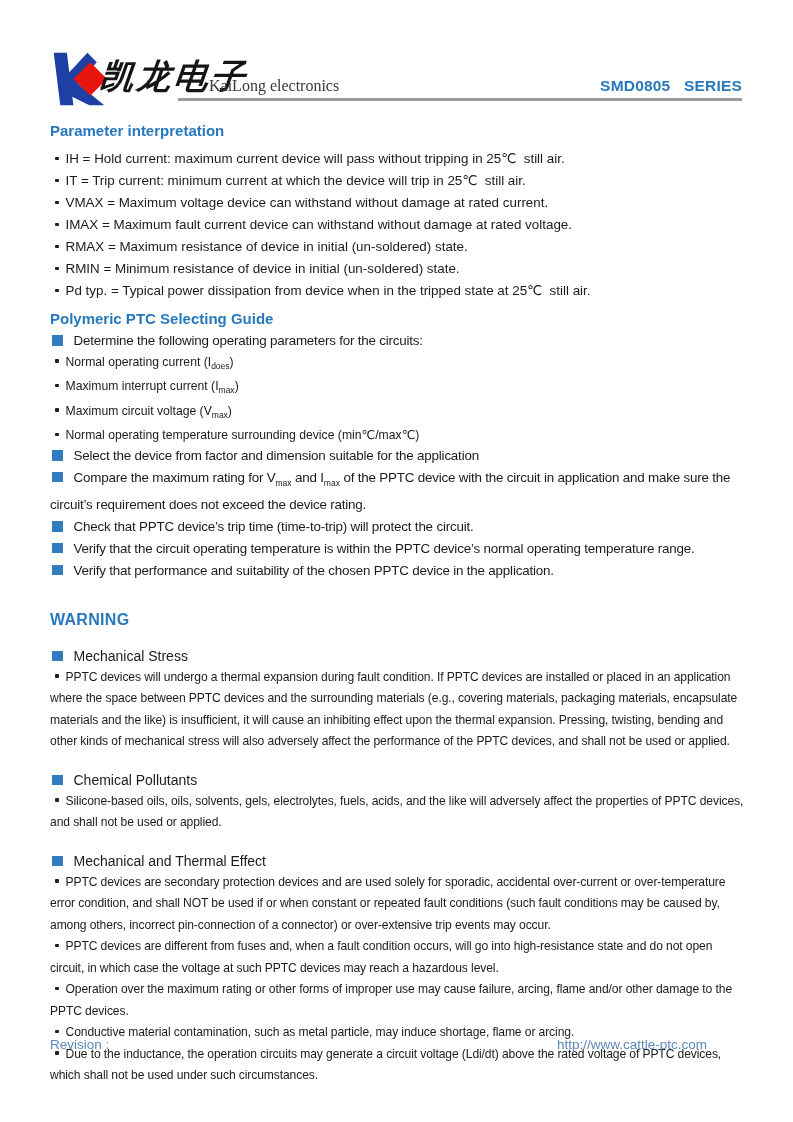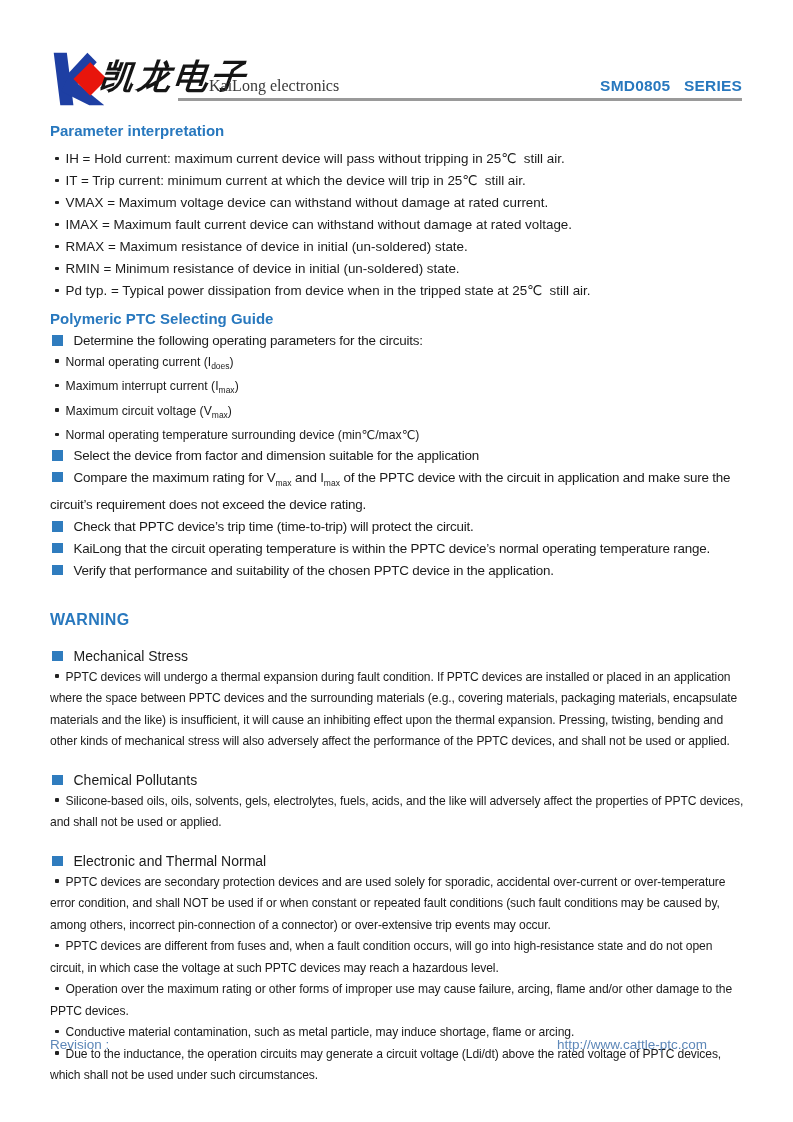--- a/index.html
+++ b/index.html
@@ -89,28 +89,28 @@
       <div class="item dot"><span class="dotb"></span><span class="seg">Pd typ. = Typical power dissipation from device when in the tripped state at 25℃  still air.</span></div>
       <div class="section-title st-guide">Polymeric PTC Selecting Guide</div>
       <div class="item square"><span class="sq"></span><span class="seg">Determine the following operating parameters for the circuits:</span></div>
       <div class="item dot-small"><span class="dotb"></span><span class="seg">Normal operating current (I</span><sub class="seg">does</sub><span class="seg">)</span></div>
       <div class="item dot-small"><span class="dotb"></span><span class="seg">Maximum interrupt current (I</span><sub class="seg">max</sub><span class="seg">)</span></div>
       <div class="item dot-small"><span class="dotb"></span><span class="seg">Maximum circuit voltage (V</span><sub class="seg">max</sub><span class="seg">)</span></div>
       <div class="item dot-small"><span class="dotb"></span><span class="seg">Normal operating temperature surrounding device (min℃/max℃)</span></div>
       <div class="item square"><span class="sq"></span><span class="seg">Select the device from factor and dimension suitable for the application</span></div>
       <div class="item square"><span class="sq"></span><span class="seg">Compare the maximum rating for V</span><sub class="seg">max</sub><span class="seg"> and I</span><sub class="seg">max</sub><span class="seg"> of the PPTC device with the circuit in application and make sure the circuit’s requirement does not exceed the device rating.</span></div>
       <div class="item square"><span class="sq"></span><span class="seg">Check that PPTC device’s trip time (time-to-trip) will protect the circuit.</span></div>
-      <div class="item square"><span class="sq"></span><span class="seg">KaiLong that the circuit operating temperature is within the PPTC device’s normal operating temperature range.</span></div>
+      <div class="item square"><span class="sq"></span><span class="seg">Verify that the circuit operating temperature is within the PPTC device’s normal operating temperature range.</span></div>
       <div class="item square"><span class="sq"></span><span class="seg">Verify that performance and suitability of the chosen PPTC device in the application.</span></div>
       <div class="section-title st-warning">WARNING</div>
       <div class="item square-sub"><span class="sq"></span><span class="seg">Mechanical Stress</span></div>
       <div class="item para"><span class="dotb"></span><span class="seg">PPTC devices will undergo a thermal expansion during fault condition. If PPTC devices are installed or placed in an application where the space between PPTC devices and the surrounding materials (e.g., covering materials, packaging materials, encapsulate materials and the like) is insufficient, it will cause an inhibiting effect upon the thermal expansion. Pressing, twisting, bending and other kinds of mechanical stress will also adversely affect the performance of the PPTC devices, and shall not be used or applied.</span></div>
       <div class="item square-sub"><span class="sq"></span><span class="seg">Chemical Pollutants</span></div>
       <div class="item para"><span class="dotb"></span><span class="seg">Silicone-based oils, oils, solvents, gels, electrolytes, fuels, acids, and the like will adversely affect the properties of PPTC devices, and shall not be used or applied.</span></div>
-      <div class="item square-sub"><span class="sq"></span><span class="seg">Electronic and Thermal Normal</span></div>
+      <div class="item square-sub"><span class="sq"></span><span class="seg">Mechanical and Thermal Effect</span></div>
       <div class="item para"><span class="dotb"></span><span class="seg">PPTC devices are secondary protection devices and are used solely for sporadic, accidental over-current or over-temperature error condition, and shall NOT be used if or when constant or repeated fault conditions (such fault conditions may be caused by, among others, incorrect pin-connection of a connector) or over-extensive trip events may occur.</span></div>
       <div class="item para"><span class="dotb"></span><span class="seg">PPTC devices are different from fuses and, when a fault condition occurs, will go into high-resistance state and do not open circuit, in which case the voltage at such PPTC devices may reach a hazardous level.</span></div>
       <div class="item para"><span class="dotb"></span><span class="seg">Operation over the maximum rating or other forms of improper use may cause failure, arcing, flame and/or other damage to the PPTC devices.</span></div>
       <div class="item para"><span class="dotb"></span><span class="seg">Conductive material contamination, such as metal particle, may induce shortage, flame or arcing.</span></div>
       <div class="item para"><span class="dotb"></span><span class="seg">Due to the inductance, the operation circuits may generate a circuit voltage (Ldi/dt) above the rated voltage of PPTC devices, which shall not be used under such circumstances.</span></div>
     </main>
 
   <footer>
     <span class="rev">Revision :</span>
     <a class="url">http://www.cattle-ptc.com</a>

